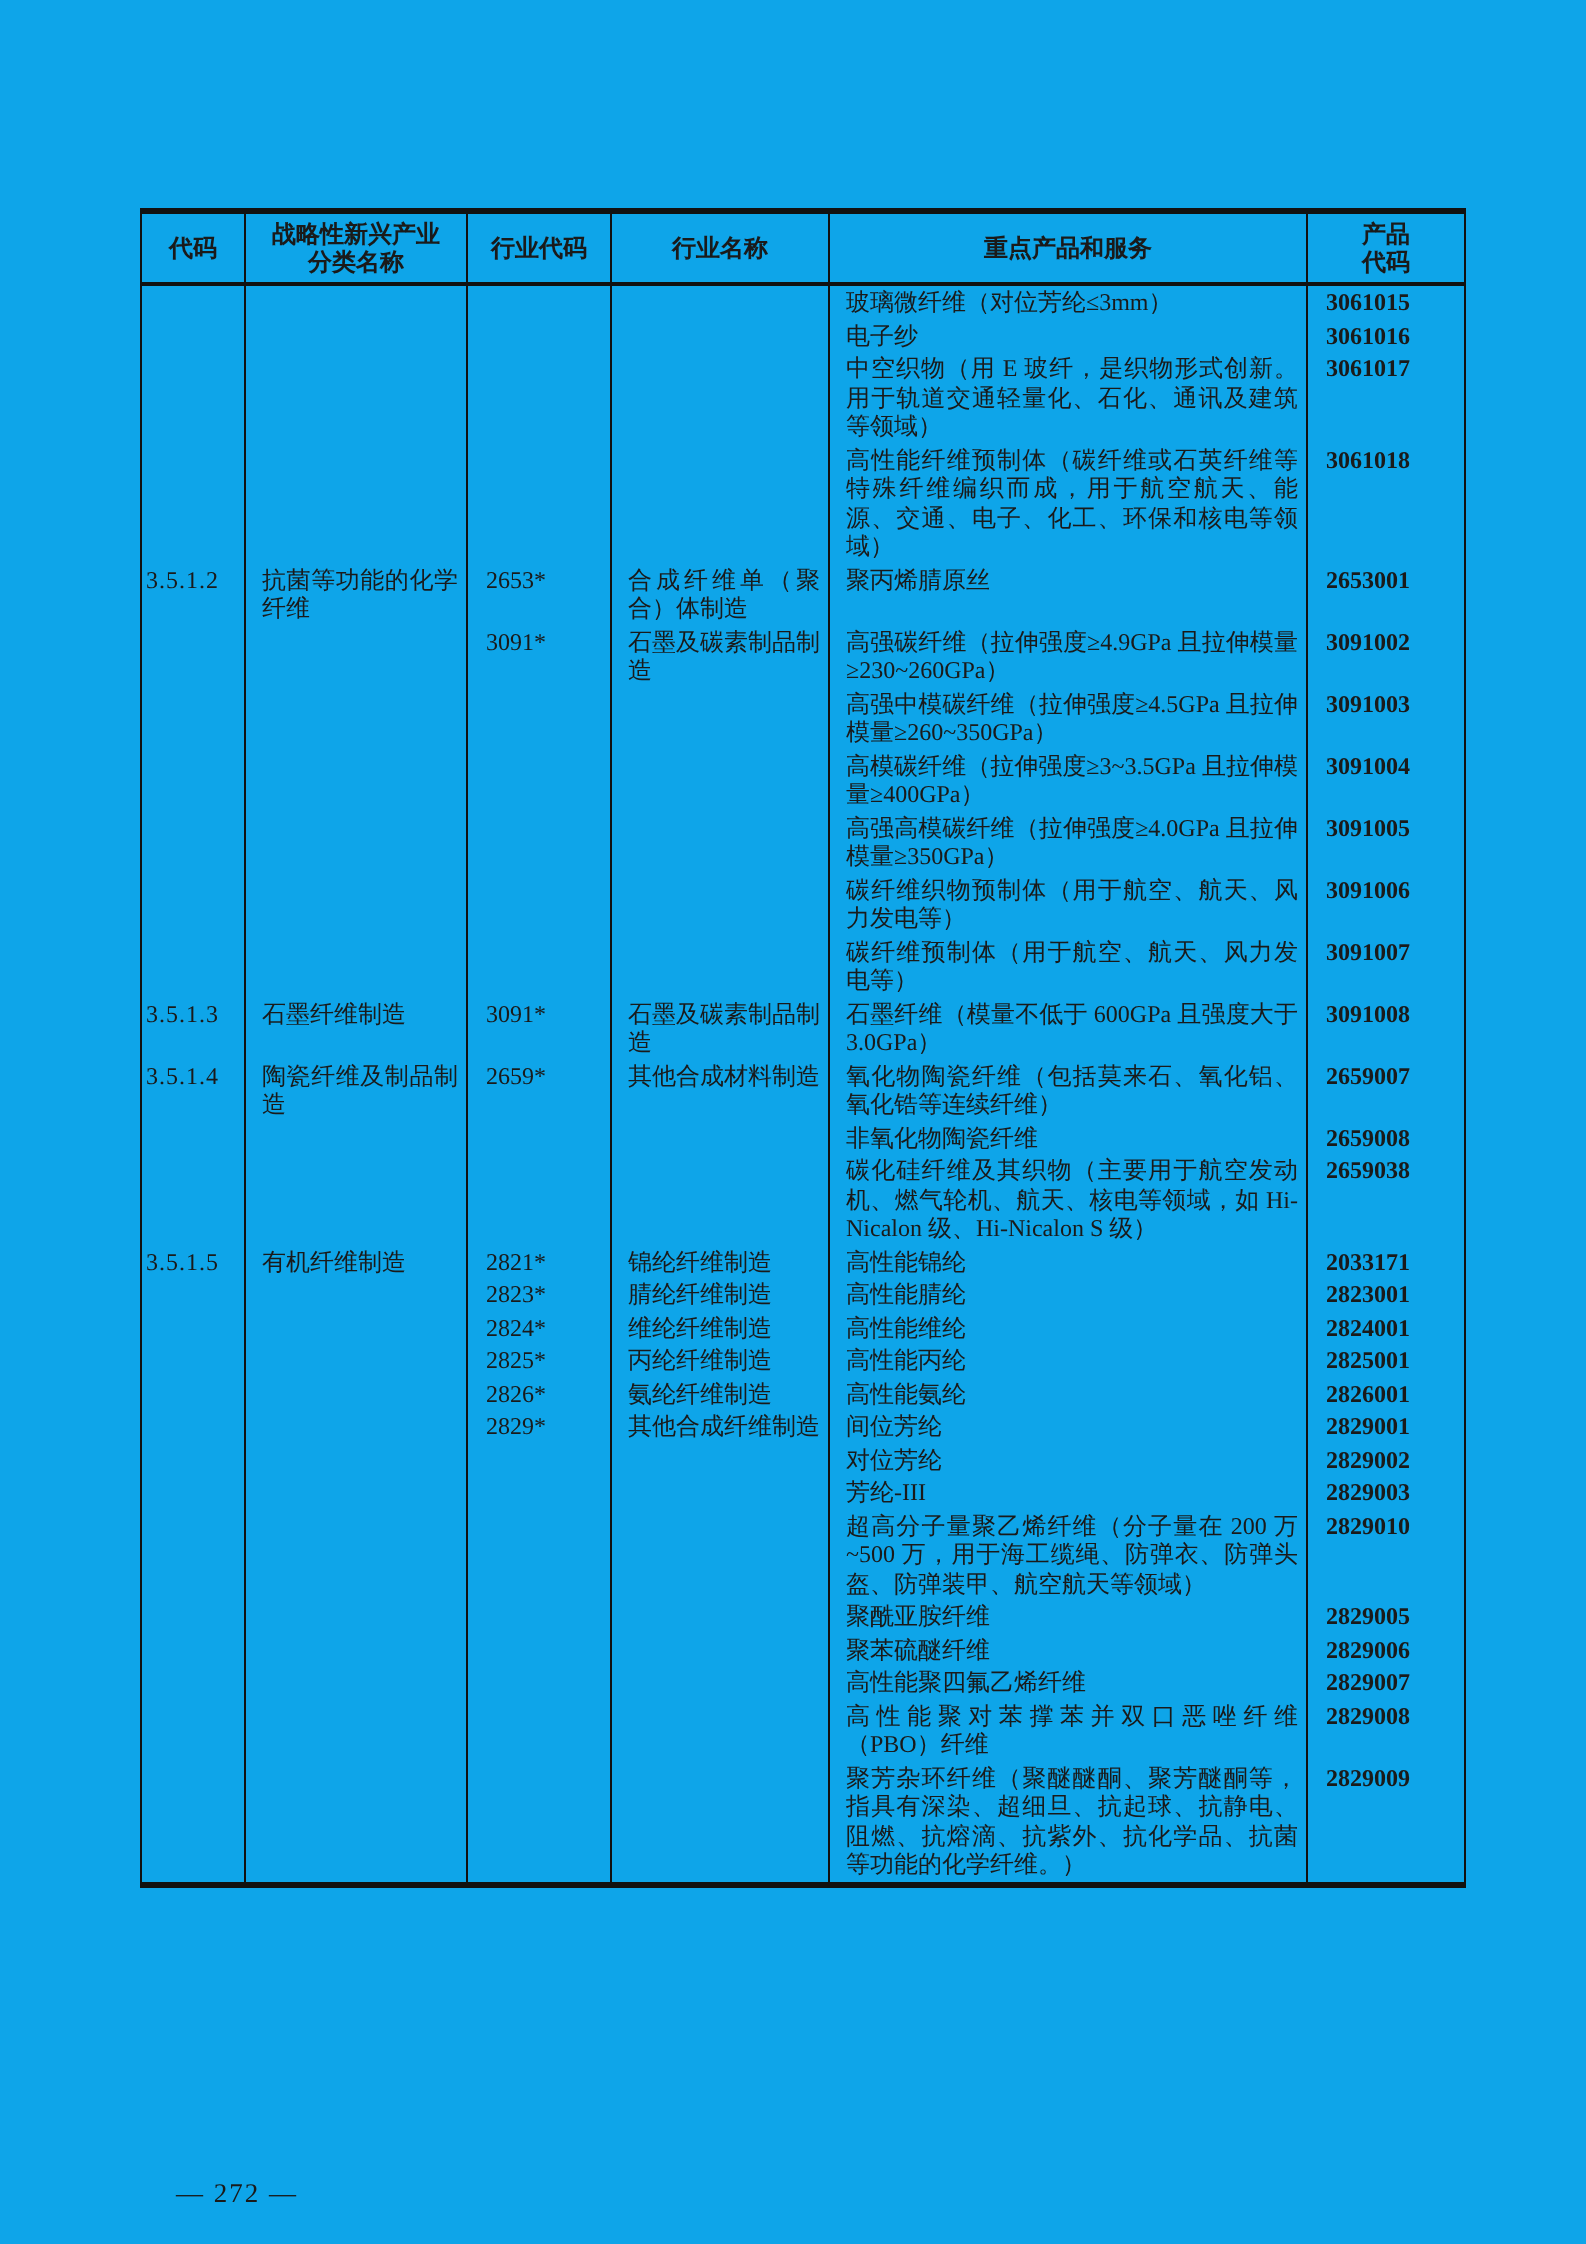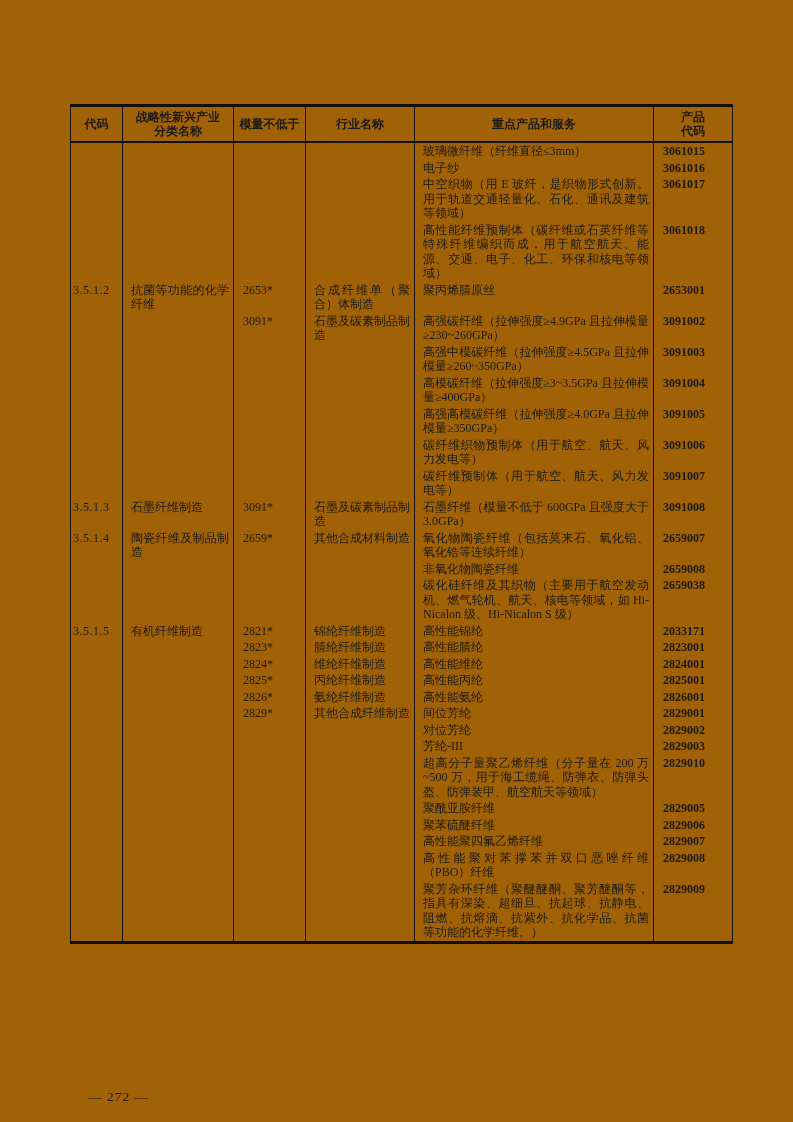--- a/index.html
+++ b/index.html
@@ -1,20 +1,20 @@
 <!DOCTYPE html>
 <html lang="zh"><head>
 <meta charset="utf-8">
 <style>
   html, body { margin: 0; padding: 0; }
   .page {
     position: relative;
     width: 793px;
     height: 1122px;
-    background: #a16207;
+    background: #0ea5e9;
     font-family: "Liberation Serif", "DejaVu Serif", serif;
     color: #1a1a1a;
     overflow: hidden;
   }
   table.doc-table {
     position: absolute;
     left: 70px;
     top: 104px;
     width: 662px;
     border-collapse: collapse;
@@ -76,34 +76,34 @@
       <col style="width:72px">
       <col style="width:109px">
       <col style="width:239px">
       <col style="width:79px">
     </colgroup>
     <thead>
       <tr>
         <th>代码</th>
         <th>战略性新兴产业
 分类名称</th>
-        <th>模量不低于</th>
+        <th>行业代码</th>
         <th>行业名称</th>
         <th>重点产品和服务</th>
         <th>产品
 代码</th>
       </tr>
     </thead>
     <tbody>
         <tr>
           <td class="col-code"></td>
           <td class="col-category"></td>
           <td class="col-industry_code"></td>
           <td class="col-industry_name"></td>
-          <td class="col-product">玻璃微纤维（纤维直径≤3mm）</td>
+          <td class="col-product">玻璃微纤维（对位芳纶≤3mm）</td>
           <td class="col-product_code">3061015</td>
         </tr>
         <tr>
           <td class="col-code"></td>
           <td class="col-category"></td>
           <td class="col-industry_code"></td>
           <td class="col-industry_name"></td>
           <td class="col-product">电子纱</td>
           <td class="col-product_code">3061016</td>
         </tr>

